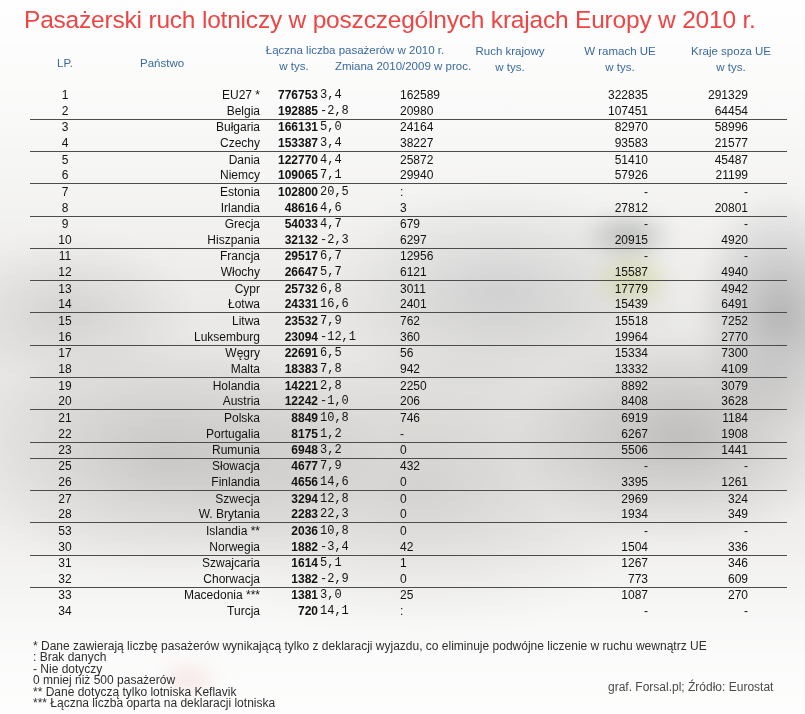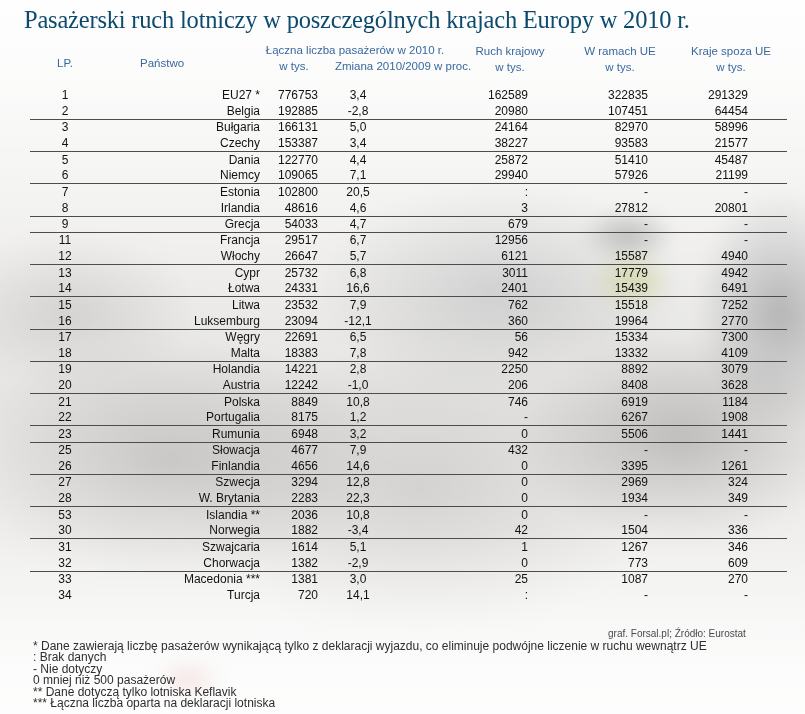--- a/index.html
+++ b/index.html
@@ -19,21 +19,21 @@
       radial-gradient(ellipse 120px 170px at 800px 330px, rgba(60,60,68,.45), transparent 72%),
       radial-gradient(ellipse 340px 200px at 440px 510px, rgba(105,100,95,.32), transparent 72%),
       radial-gradient(ellipse 180px 110px at 90px 330px, rgba(120,118,118,.3), transparent 72%),
       radial-gradient(ellipse 50px 30px at 208px 700px, rgba(190,60,50,.35), transparent 70%),
       linear-gradient(180deg,#fcfcfc 0%,#f6f6f5 14%,#e9e8e6 34%,#dcdbd8 55%,#e7e6e4 76%,#f5f5f4 90%,#fbfbfa 100%);
     filter:blur(7px);
   }
   .veil{position:absolute;inset:0;background:linear-gradient(180deg,rgba(255,255,255,.75) 0%,rgba(255,255,255,.45) 18%,rgba(255,255,255,.28) 45%,rgba(255,255,255,.38) 75%,rgba(255,255,255,.7) 100%);pointer-events:none;}
   .title{
     position:absolute;left:24px;top:6px;white-space:nowrap;
-    font-size:24.5px;letter-spacing:-.2px;color:#0c4a6e;font-family:Liberation Serif, serif;
+    font-size:24.5px;letter-spacing:-.2px;color:#ef4444;
   }
   
   .thead{position:absolute;top:44px;left:0;width:805px;height:40px;color:#39699f;font-size:11.5px;}
   .thead .h{position:absolute;text-align:center;}
   .h-lp{left:30px;width:70px;top:13px;}
   .h-country{left:140px;top:13px;text-align:left;}
   .h-total-group{left:238px;width:234px;top:0;}
   .h-total-sub{left:248px;width:92px;top:16px;}
   .h-change-sub{left:324px;width:158px;top:16px;}
   .h-dom{left:445px;width:130px;top:1px;}
@@ -42,27 +42,27 @@
   .h-eu-sub{left:555px;width:130px;top:17px;}
   .h-noneu{left:666px;width:130px;top:1px;}
   .h-noneu-sub{left:666px;width:130px;top:17px;}
   
   .tbody{position:absolute;left:30px;top:86.5px;width:757px;}
   .trow{display:flex;height:16.15px;align-items:center;font-size:12px;color:#121212;box-sizing:border-box;}
   .trow.sep{border-top:1px solid #4c4c4c;}
   .cell{box-sizing:border-box;white-space:nowrap;}
   .c-lp{width:70px;text-align:center;}
   .c-country{width:160px;text-align:right;padding-left:40px;}
-  .c-total{width:60px;text-align:right;padding-right:2px;}
-  .c-change{width:80px;text-align:center;padding-right:4px;}
-  .c-domestic{width:130px;text-align:right;padding-right:2px;}
+  .c-total{width:60px;text-align:right;padding-right:2px;font-weight:bold;}
+  .c-change{width:80px;text-align:left;padding-right:4px;font-family:Liberation Mono, monospace;}
+  .c-domestic{width:130px;padding-right:2px;}
   .c-eu{width:120px;text-align:right;padding-right:2px;}
   .c-noneu{width:100px;text-align:right;padding-right:2px;}
   .notes{position:absolute;left:33px;top:641px;font-size:12px;line-height:11.4px;color:#2e2e2e;}
-  .credit{position:absolute;left:608px;top:628px;font-size:10px;color:#4a4a4a;}
+  .credit{position:absolute;left:608px;top:680px;font-size:12px;color:#4a4a4a;}
 </style>
 </head>
 <body>
 
 <div id="app">
   <div class="bg"></div>
   <div class="veil"></div>
 
   <div class="title">Pasażerski ruch lotniczy w poszczególnych krajach Europy w 2010 r.</div>
 
@@ -155,20 +155,29 @@
       </div>
       <div class="trow sep">
         <div class="cell c-lp">9</div>
         <div class="cell c-country">Grecja</div>
         <div class="cell c-total">54033</div>
         <div class="cell c-change">4,7</div>
         <div class="cell c-domestic">679</div>
         <div class="cell c-eu">-</div>
         <div class="cell c-noneu">-</div>
       </div>
+      <div class="trow">
+        <div class="cell c-lp">10</div>
+        <div class="cell c-country">Hiszpania</div>
+        <div class="cell c-total">32132</div>
+        <div class="cell c-change">-2,3</div>
+        <div class="cell c-domestic">6297</div>
+        <div class="cell c-eu">20915</div>
+        <div class="cell c-noneu">4920</div>
+      </div>
       <div class="trow sep">
         <div class="cell c-lp">11</div>
         <div class="cell c-country">Francja</div>
         <div class="cell c-total">29517</div>
         <div class="cell c-change">6,7</div>
         <div class="cell c-domestic">12956</div>
         <div class="cell c-eu">-</div>
         <div class="cell c-noneu">-</div>
       </div>
       <div class="trow">

